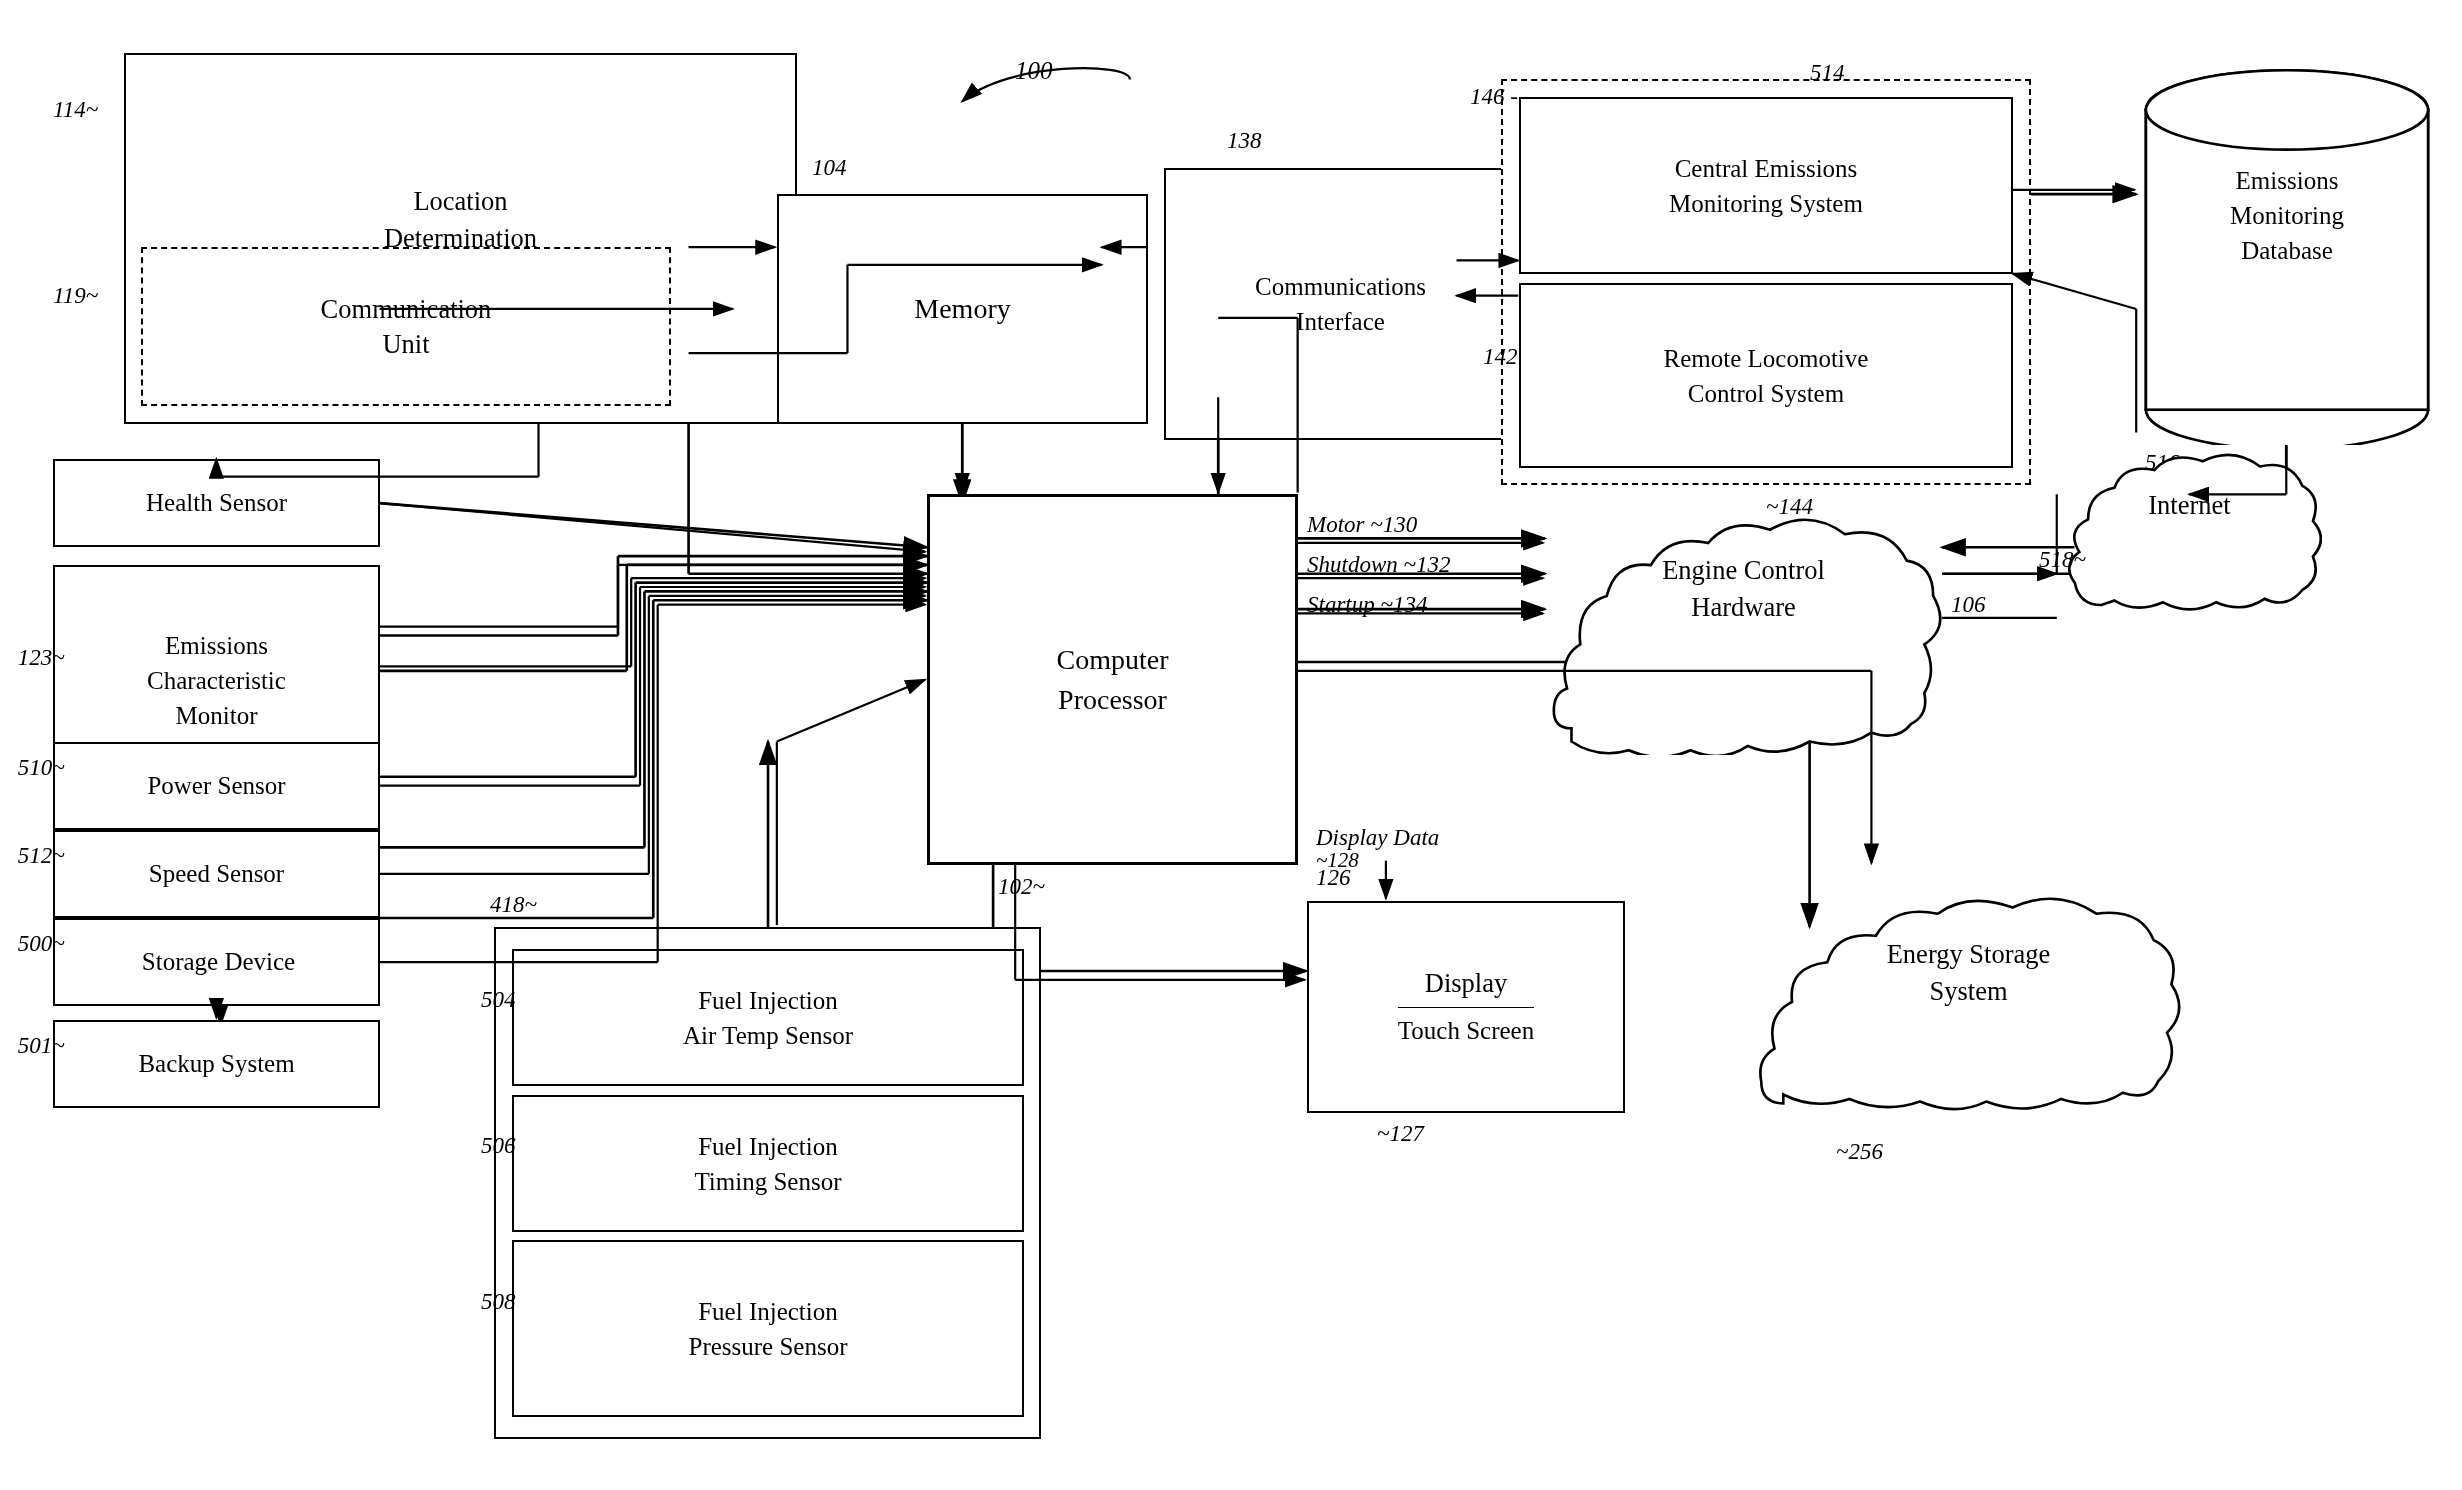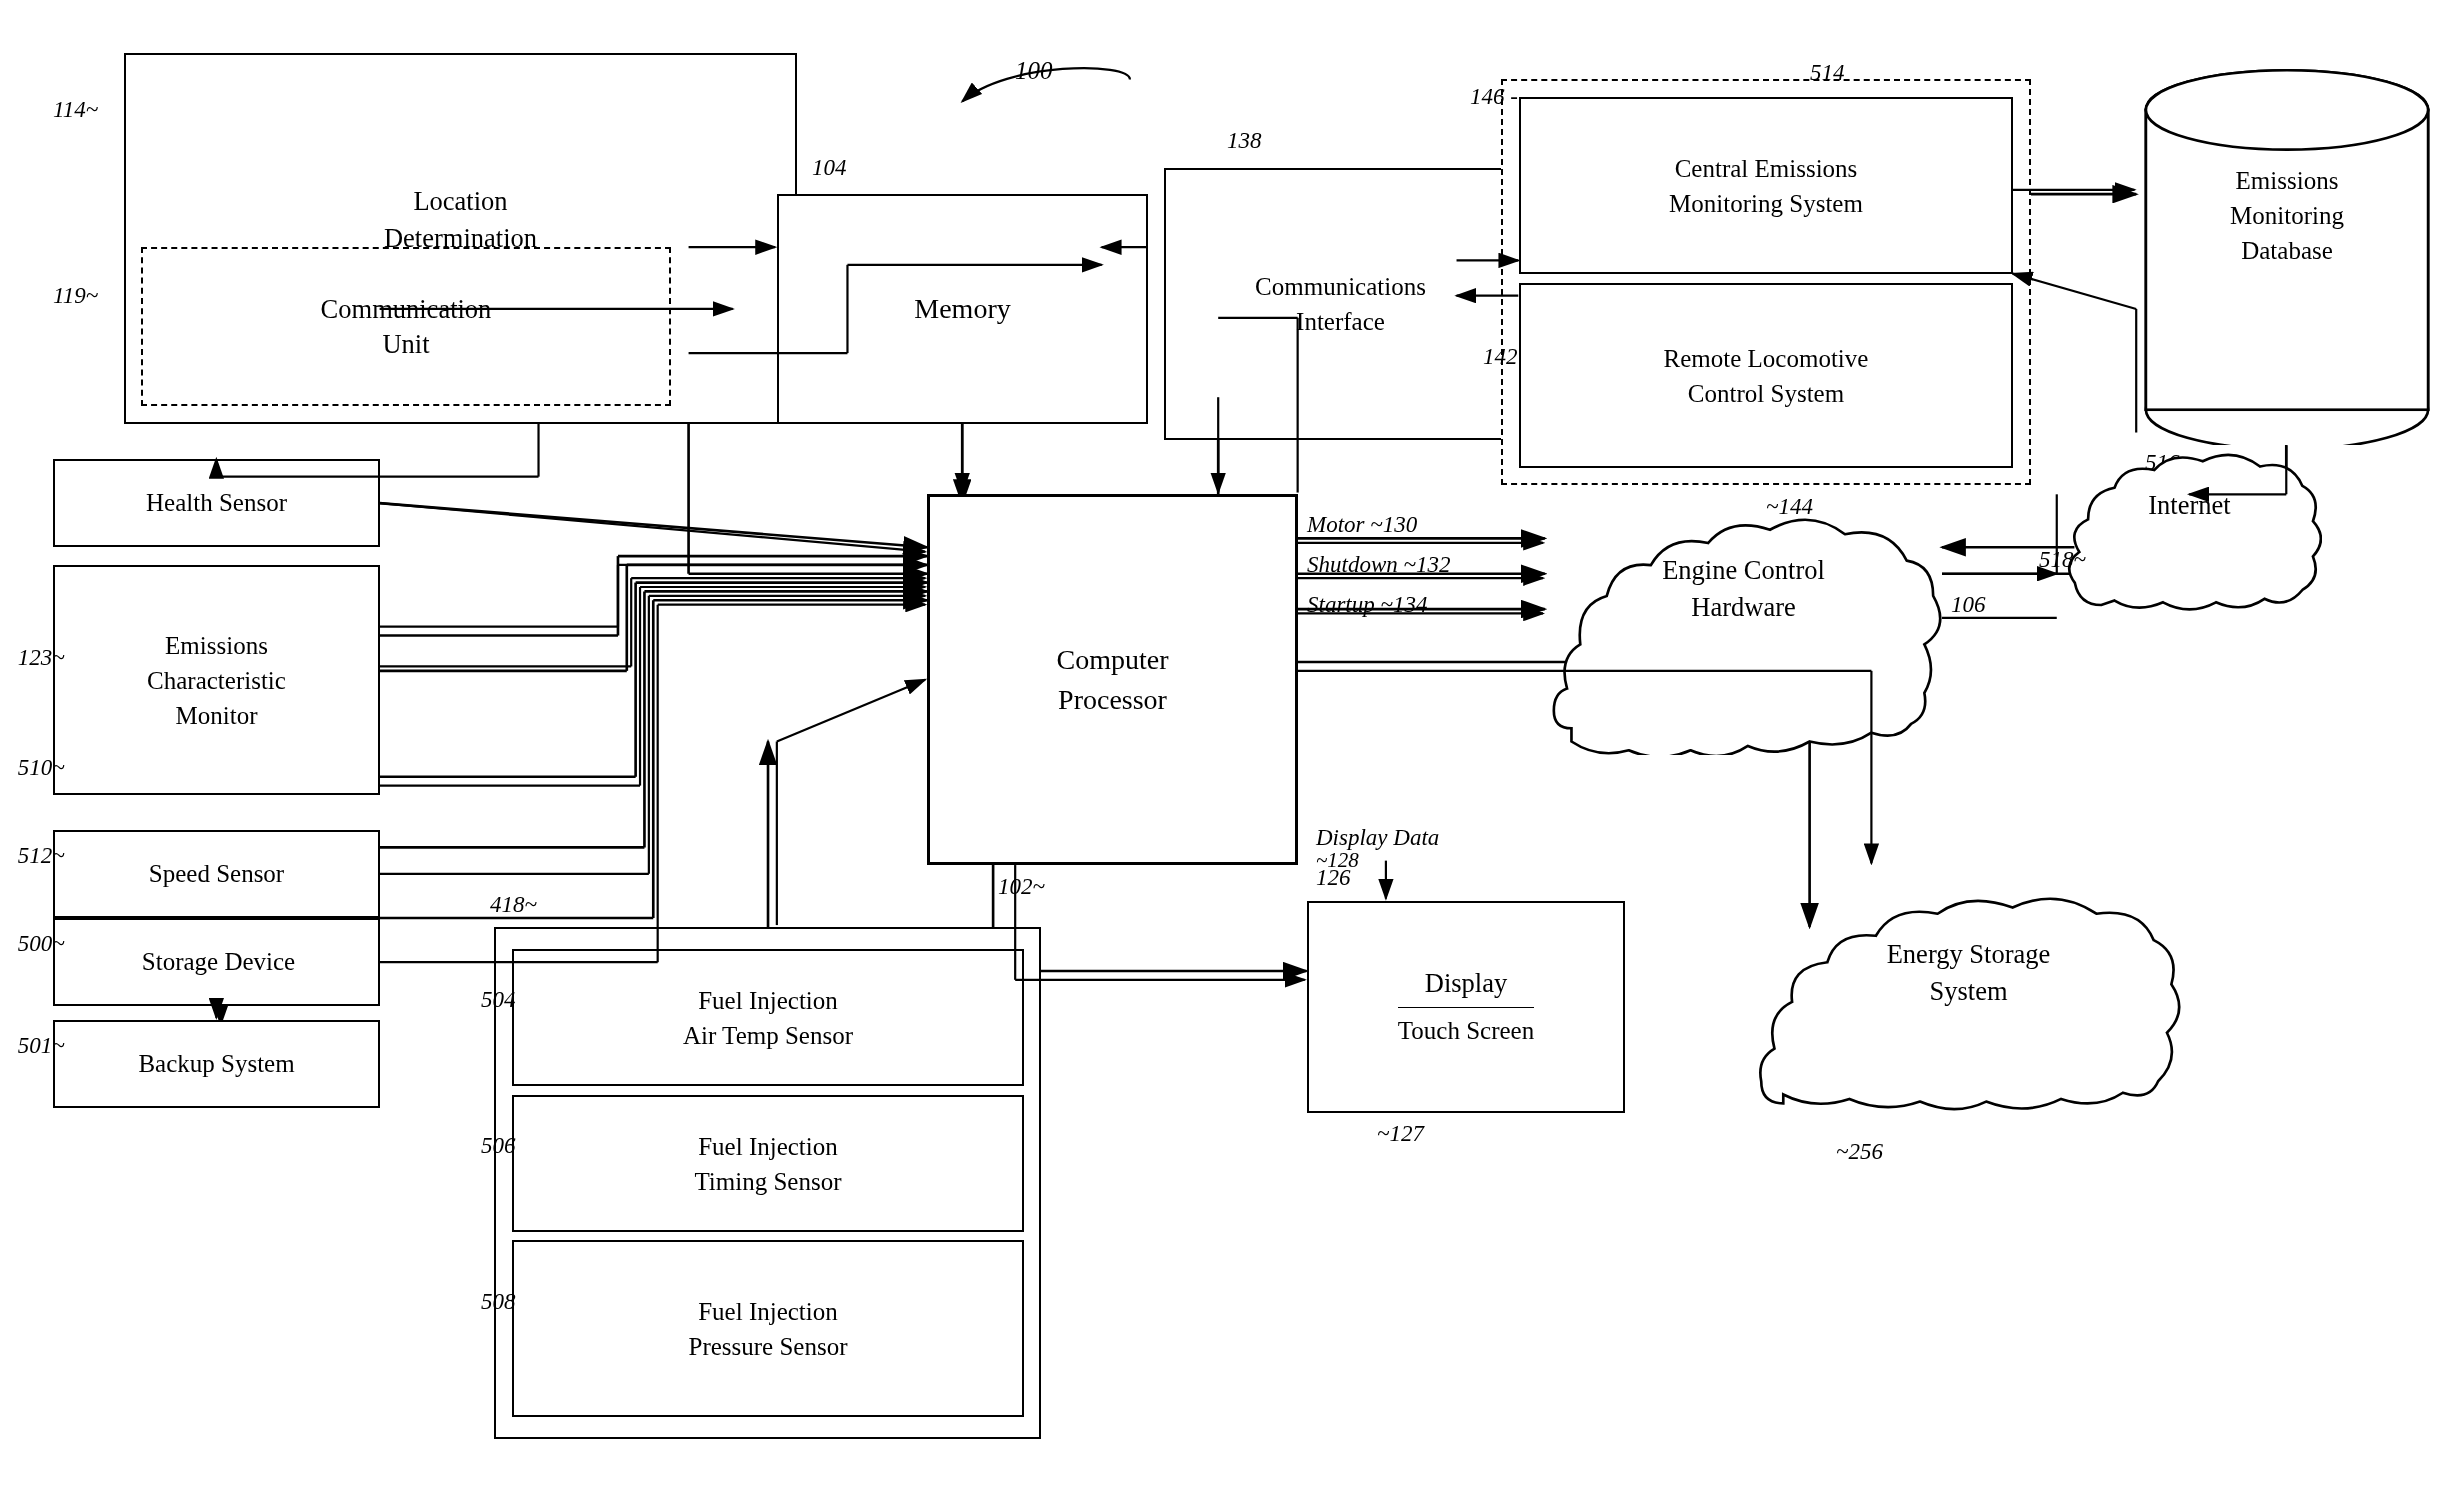--- a/index.html
+++ b/index.html
@@ -198,20 +198,23 @@
 
   <div class="box" style="left:53px; top:459px; width:327px; height:88px;">
     <span style="font-size:25px;">Health Sensor</span>
   </div>
 
   <div class="box" style="left:53px; top:565px; width:327px; height:230px;">
     <span style="font-size:25px; line-height:1.4;">Emissions<br>Characteristic<br>Monitor</span>
   </div>
   <div class="label" style="left:17.7px; top:636px;margin-top:9px;">123~</div>
 
+  <div class="box" style="left:53px; top:742px; width:327px; height:88px;">
+    <span style="font-size:25px;">Power Sensor</span>
+  </div>
   <div class="label" style="left:17.7px; top:755px;">510~</div>
 
   <div class="box" style="left:53px; top:830px; width:327px; height:88px;">
     <span style="font-size:25px;">Speed Sensor</span>
   </div>
   <div class="label" style="left:17.7px; top:843px;">512~</div>
 
   <div class="box" style="left:53px; top:918px; width:327px; height:88px;padding-left:11px;">
     <span style="font-size:25px;">Storage Device</span>
   </div>

